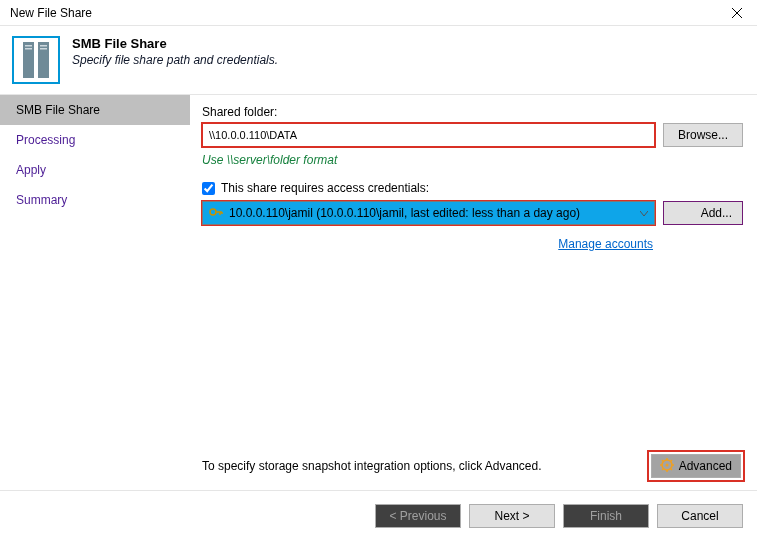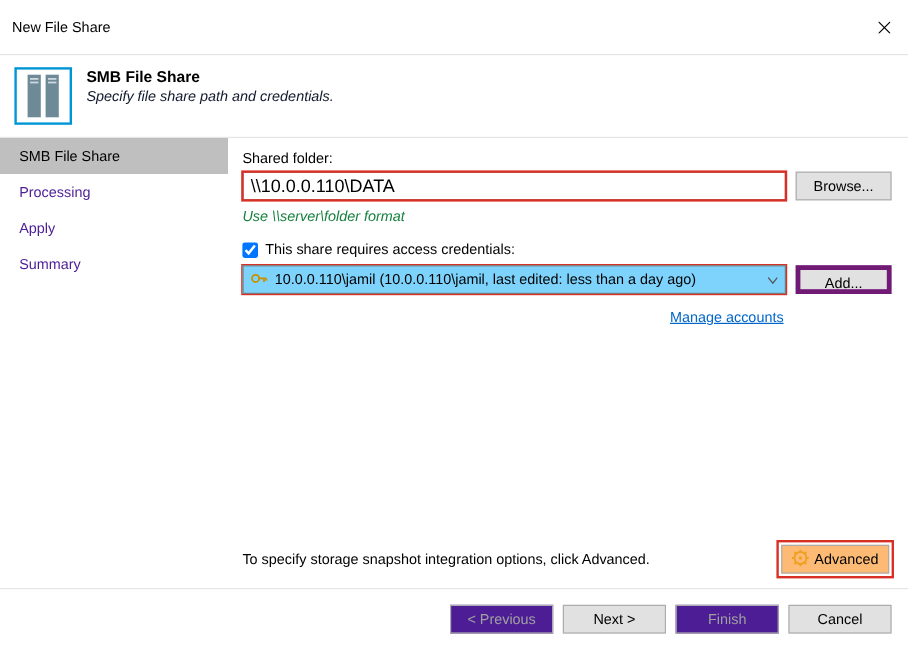--- a/index.html
+++ b/index.html
@@ -1,45 +1,45 @@
 <!DOCTYPE html>
 <html><head>
   <meta charset="utf-8">
   <style>
     * { box-sizing: border-box; margin: 0; padding: 0; }
     body { font-family: "Segoe UI", Tahoma, sans-serif; font-size: 12px; background: #fff; color: #000; }
     .window { width: 757px; height: 540px; background: #fff; position: relative; display: flex; flex-direction: column; }
-    .titlebar { height: 46px; display: flex; align-items: center; justify-content: space-between; padding: 0 0 0 10px; border-bottom: 1px solid #e5e5e5; }
+    .titlebar { height: 26px; display: flex; align-items: center; justify-content: space-between; padding: 0 0 0 10px; border-bottom: 1px solid #e5e5e5; }
     .close-btn { width: 40px; height: 30px; display: flex; align-items: center; justify-content: center; cursor: pointer; }
     .header { padding: 10px 10px 10px 12px; display: flex; align-items: flex-start; gap: 12px; border-bottom: 1px solid #e5e5e5; }
     .header-icon { width: 48px; height: 48px; border: 2px solid #0096d6; display: flex; align-items: center; justify-content: center; }
     .server-svg { fill: #6f8a97; }
     .header-text h2 { font-size: 13px; font-weight: 700; margin-bottom: 2px; }
     .header-text p { font-size: 12px; color: #0f172a; font-style: italic; }
     .body { flex: 1; display: flex; min-height: 0; }
     .sidebar { width: 190px; background: #fff; border-right: 0; }
     .sidebar-item { padding: 8px 16px; font-size: 12px; color: #4c1d95; cursor: pointer; }
     .sidebar-item.active { background: #bfbfbf; color: #000; }
     .content { flex: 1; padding: 10px 14px 0 12px; display: flex; flex-direction: column; position: relative; }
     .row { display: flex; align-items: center; gap: 8px; margin-bottom: 6px; }
     .label { font-size: 12px; margin-bottom: 4px; }
-    .text-input { height: 24px; padding: 2px 6px; border: 1px solid #7a7a7a; font-size: 15px; width: 100%; }
+    .text-input { height: 24px; padding: 2px 6px; border: 1px solid #7a7a7a; font-size: 11px; width: 100%; }
     .highlight-red { outline: 2px solid #d93025; outline-offset: -1px; }
     .btn { height: 24px; min-width: 80px; padding: 4px 10px; background: #e1e1e1; border: 1px solid #adadad; font-size: 12px; cursor: pointer; }
-    .btn.primary-outline { border: 4px solid #701a75; }
-    .btn:disabled { color: #a0a0a0; background: #4c1d95; cursor: default; }
+    .btn.primary-outline { border: 1px solid #701a75; text-align: right; }
+    .btn:disabled { color: #a0a0a0; background: #404040; cursor: default; }
     .hint { font-style: italic; color: #15803d; font-size: 12px; margin-bottom: 14px; }
     .checkbox-row { display: flex; align-items: center; gap: 6px; margin-bottom: 6px; }
-    .dropdown { height: 24px; border: 1px solid #7a7a7a; display: flex; align-items: center; padding: 0 6px; gap: 6px; width: 100%; background: #7dd3fc; cursor: pointer; position: relative; }
+    .dropdown { height: 24px; border: 1px solid #7a7a7a; display: flex; align-items: center; padding: 0 6px; gap: 6px; width: 100%; background: #0ea5e9; cursor: pointer; position: relative; }
     .dropdown .chev { margin-left: auto; color: #555; }
     .dropdown-wrap { flex: 1; }
     .link { color: #0066cc; text-decoration: underline; cursor: pointer; font-size: 12px; }
     .manage-row { text-align: right; margin-top: 6px; padding-right: 90px; }
     .bottom-hint-row { margin-top: auto; display: flex; align-items: center; justify-content: space-between; padding-bottom: 10px; }
-    .adv-btn { height: 24px; padding: 0 8px; background: #fdba74; border: 1px solid #adadad; display: flex; align-items: center; gap: 5px; cursor: pointer; font-size: 12px; }
+    .adv-btn { height: 24px; padding: 0 8px; background: #a3a3a3; border: 1px solid #adadad; display: flex; align-items: center; gap: 5px; cursor: pointer; font-size: 12px; }
     .adv-wrap { outline: 2px solid #d93025; padding: 2px; }
     .footer { height: 50px; border-top: 1px solid #e5e5e5; display: flex; align-items: center; justify-content: flex-end; gap: 8px; padding: 0 14px; }
     .footer .btn { min-width: 86px; }
     .key-icon { color: #c79200; }
     .gear-icon { color: #f0a020; }
     input[type=checkbox] { width: 13px; height: 13px; }
   </style>
 </head>
 <body>
 

